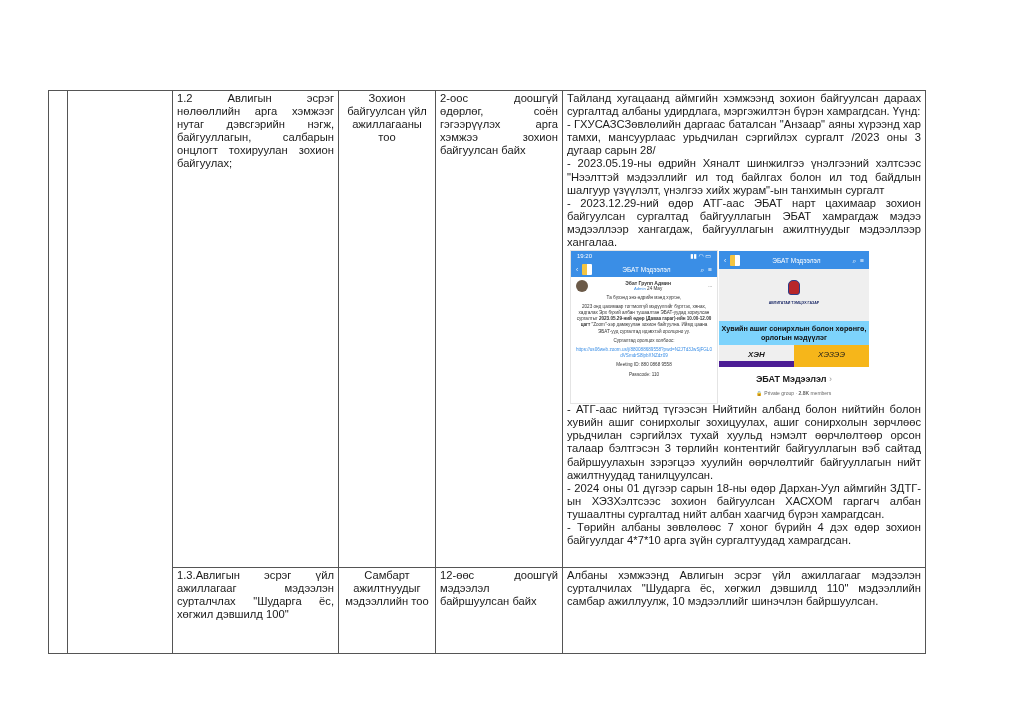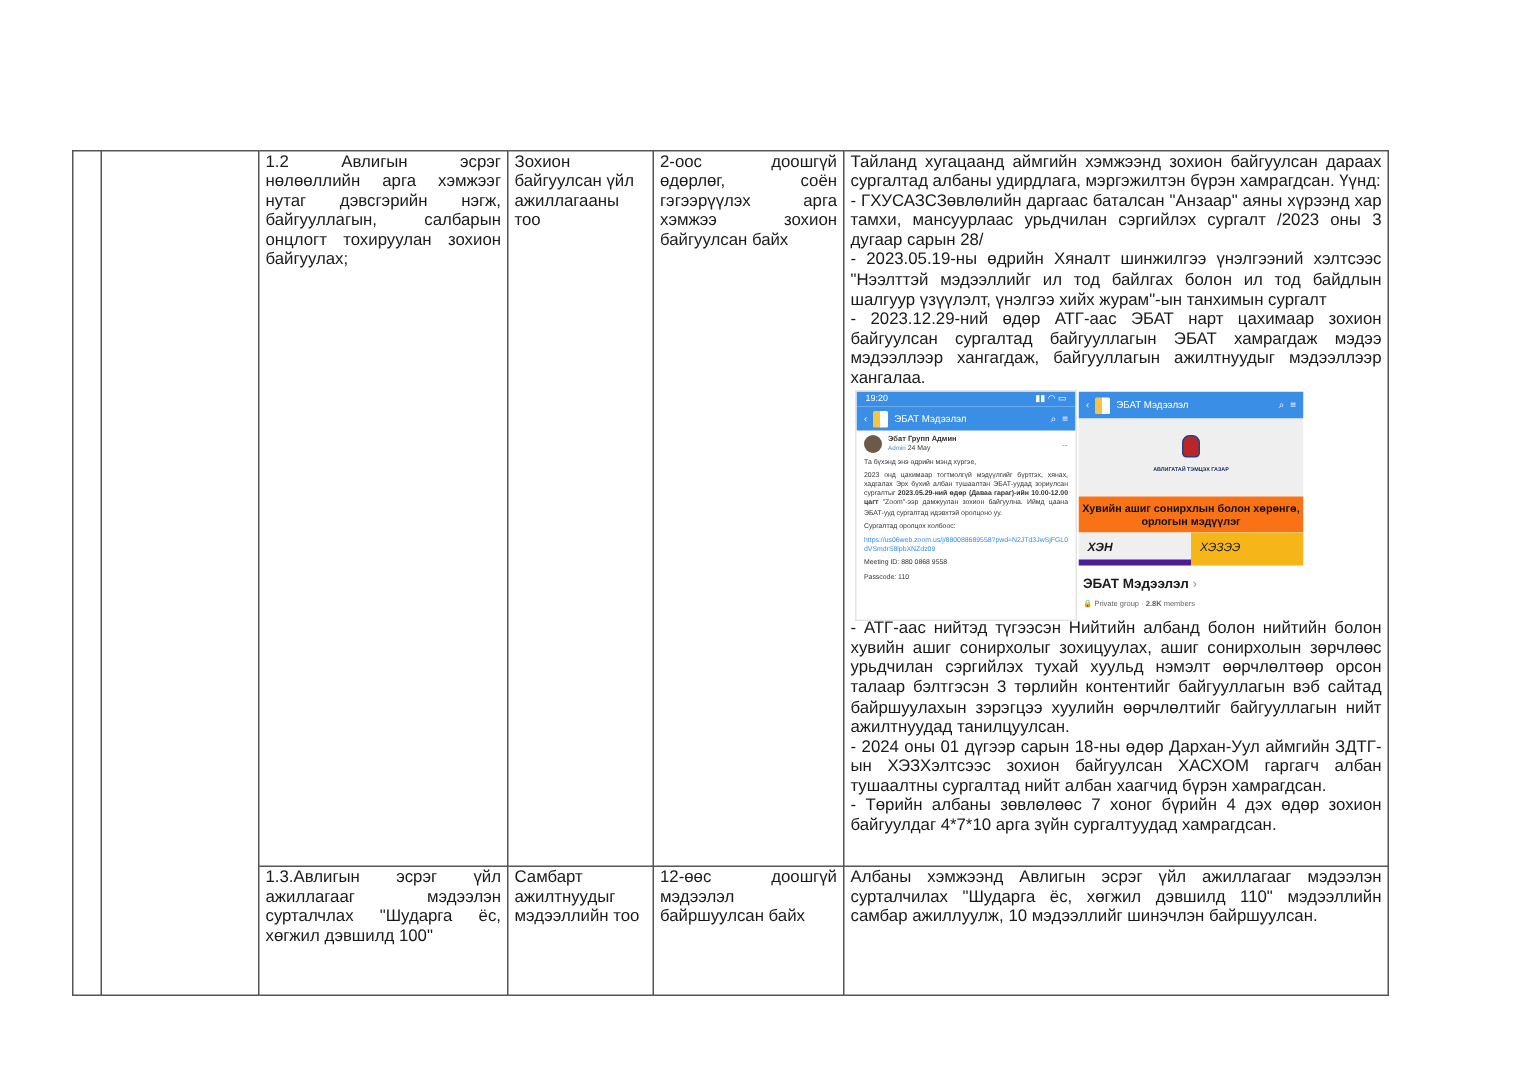--- a/index.html
+++ b/index.html
@@ -1,21 +1,21 @@
 <!DOCTYPE html>
 <html><head>
 <meta charset="utf-8">
 <style>
   html, body { margin:0; padding:0; background:#ffffff; }
   body { width:1024px; height:724px; position:relative; overflow:hidden;
          font-family:"Liberation Sans", sans-serif; color:#1a1a1a; }
-  table.doc { position:absolute; left:48px; top:100px; border-collapse:collapse;
+  table.doc { position:absolute; left:48px; top:90px; border-collapse:collapse;
               table-layout:fixed; width:752px; }
   table.doc td { border:1px solid #555; vertical-align:top; padding:1px 4px 2px 4px;
-                 font-size:11.2px; line-height:13.1px; }
+                 font-size:11.2px; line-height:13.1px;text-align:center; }
   td.just { text-align:justify; text-align-last:auto; }
   .c1{width:19px;} .c2{width:105px;} .c3{width:166px;} .c4{width:97px;}
   .c5{width:127px;} .c6{width:363px;}
   .para { display:block; text-align:justify; }
   
   .shots { position:relative; height:150px; margin:2px 0 2px 0; }
   .phone1 { position:absolute; left:4px; top:0; width:146px; height:152px; background:#fff;
             box-shadow:0 0 0 1px #e4e4e4; overflow:hidden; }
   .phone2 { position:absolute; left:152px; top:0; width:150px; height:150px; background:#fff; overflow:hidden;}
   .statusbar { background:#3a8ee6; color:#fff; font-size:6px; height:10px; line-height:10px; padding:0 6px;
@@ -28,23 +28,23 @@
   .post { padding:3px 5px; font-size:4.6px; line-height:6.2px; color:#333; }
   .post .author { display:flex; align-items:center; gap:4px; margin-bottom:2px; }
   .avatar { width:12px; height:12px; border-radius:50%; background:#6b5a48; display:inline-block; }
   .author-name { font-weight:bold; font-size:5px; }
   .badge { color:#3a8ee6; font-size:4.2px; }
   .link { color:#3a8ee6; }
   .post p { margin:0 0 3px 0; }
   .banner { background:#efefef; height:52px; display:flex; flex-direction:column; align-items:center; justify-content:center; }
   .emblem { width:10px; height:13px; border-radius:5px 5px 3px 3px; background:#b8262a; border:1px solid #2b3e8a; }
   .agency { font-size:3.6px; font-weight:bold; color:#1f2d6a; margin-top:2px; }
-  .ybar { background:#f97316; color:#111; font-weight:bold; font-size:7.2px; line-height:9px; text-align:center; padding:3px 0; }
+  .ybar { background:#7dd3fc; color:#111; font-weight:bold; font-size:7.2px; line-height:9px; text-align:center; padding:3px 0; }
   .split { display:flex; height:22px; background:#efefef; }
-  .split .left { flex:1; font-weight:bold; font-style:italic; font-size:8px; padding:3px 6px; border-bottom:4px solid #4c1d95; }
+  .split .left { flex:1; font-weight:bold; font-style:italic; font-size:8px; padding:3px 6px; border-bottom:6px solid #4c1d95; }
   .split .right { flex:1; background:#f6b61a; font-weight:normal; font-style:italic; font-size:8px; padding:3px 6px; }
   .groupname { font-weight:bold; font-size:9px; padding:6px 3px 1px 3px; }
   .groupmeta { font-size:5px; color:#666; padding:0 3px; }
 </style>
 </head>
 <body>
 
 <table class="doc">
   <colgroup>
     <col class="c1">

